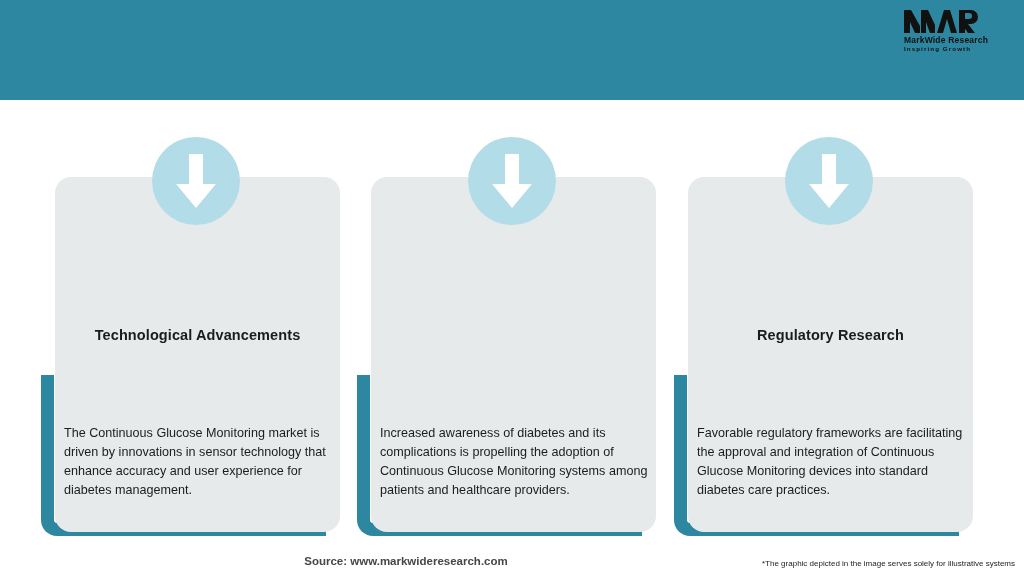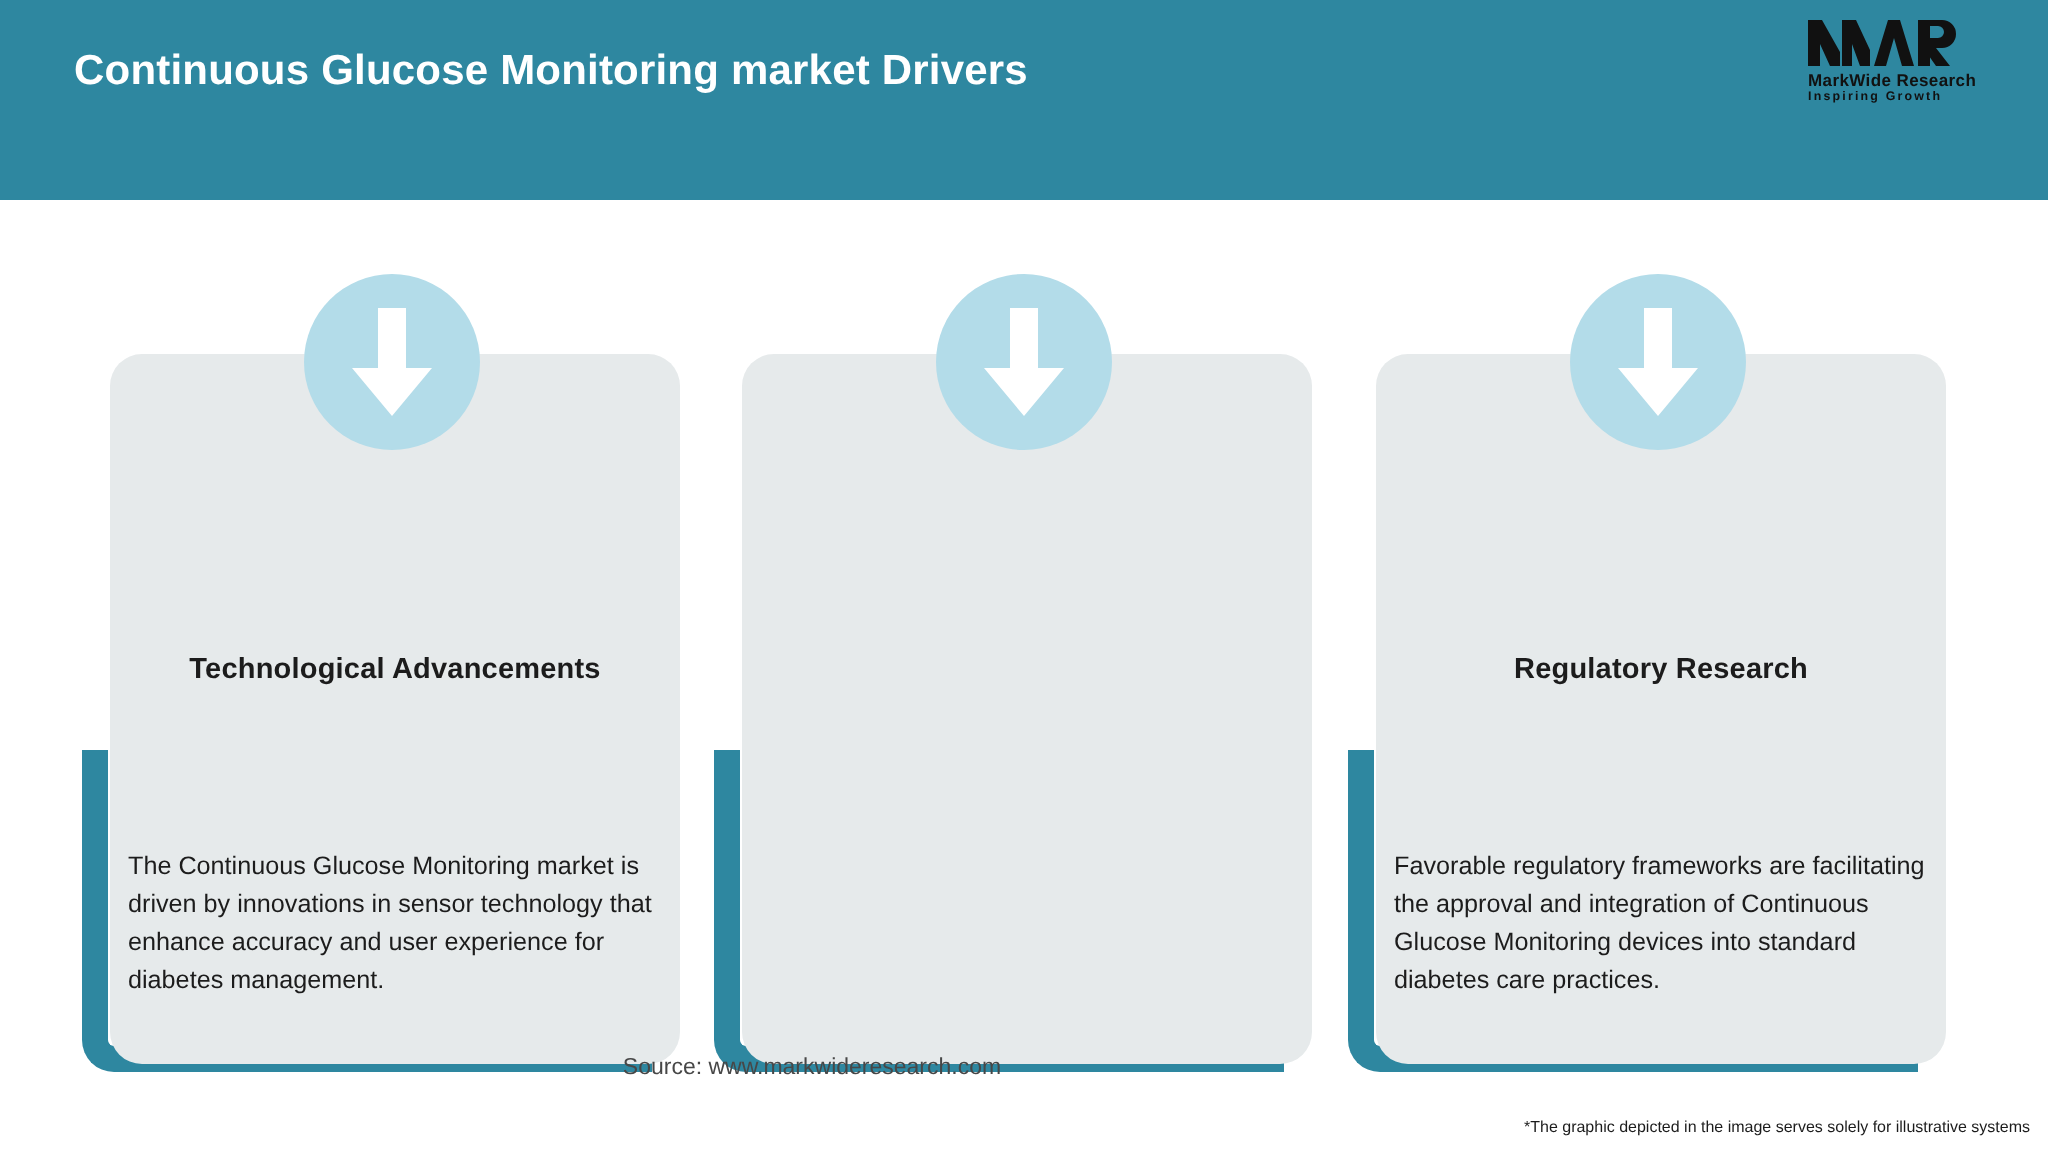--- a/index.html
+++ b/index.html
@@ -146,41 +146,40 @@
     line-height: 19px;
     color: #1c1c1c;
     text-align: left;
     margin-top: 20px;
   }
 
   
   .footer-source {
     position: absolute;
     left: 0;
-    top: 528px;
+    top: 555px;
     width: 812px;
     text-align: center;
     font-size: 11.5px;
-    font-weight: normal;
+    font-weight: bold;
     color: #474747;
   }
   .footer-note {
     position: absolute;
     right: 9px;
     top: 559px;
     font-size: 8px;
     color: #1c1c1c;
     white-space: nowrap;
   }
 </style>
 </head>
 <body>
 
 <div class="header">
-  <div class="header-title">Continuous Glucose Monitoring market Drivers</div>
 
   <div class="logo">
     <span class="logo-mark">
       <svg width="78" height="26" viewBox="0 0 78 26" xmlns="http://www.w3.org/2000/svg">
         <g fill="#111111">
           <polygon points="0,25 0,2 7,2 16,18 16,25 11,25 6,14 6,25"></polygon>
           <polygon points="17,2 24,2 31,17 31,25 26,25 22,14 22,25 17,25"></polygon>
           <polygon points="33,25 40,2 46,2 53,25 47,25 43,11 39,25"></polygon>
           <path d="M55,2 h12 a7,7 0 0 1 0,14 h-3 l7,9 h-7 l-7,-10 v-4 h8 a3,3 0 0 0 0,-6 h-4 v20 h-6 z"></path>
         </g>
@@ -202,20 +201,21 @@
     <div class="badge">
       <svg width="40" height="54" viewBox="0 0 40 54" xmlns="http://www.w3.org/2000/svg">
         <polygon points="13,0 27,0 27,30 40,30 20,54 0,30 13,30" fill="#ffffff"></polygon>
       </svg>
     </div>
   </div>
 
   <div class="card-wrap c1">
     <div class="card-frame"></div>
     <div class="card">
+      <div class="card-body">Increased awareness of diabetes and its complications is propelling the adoption of Continuous Glucose Monitoring systems among patients and healthcare providers.</div>
     </div>
     <div class="badge">
       <svg width="40" height="54" viewBox="0 0 40 54" xmlns="http://www.w3.org/2000/svg">
         <polygon points="13,0 27,0 27,30 40,30 20,54 0,30 13,30" fill="#ffffff"></polygon>
       </svg>
     </div>
   </div>
 
   <div class="card-wrap c2">
     <div class="card-frame"></div>

